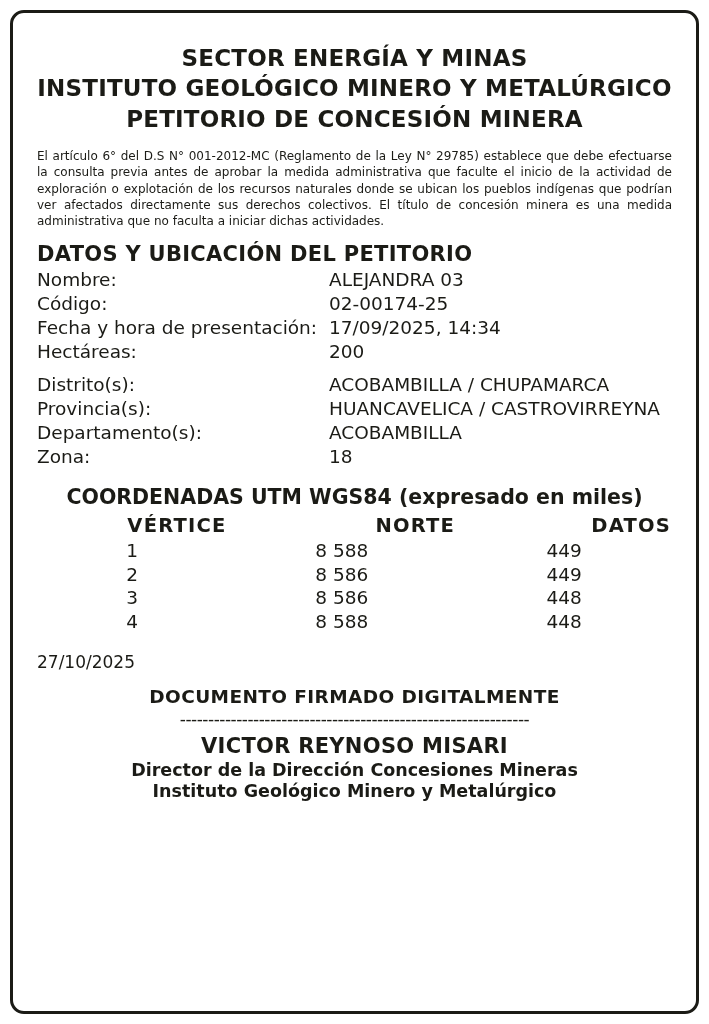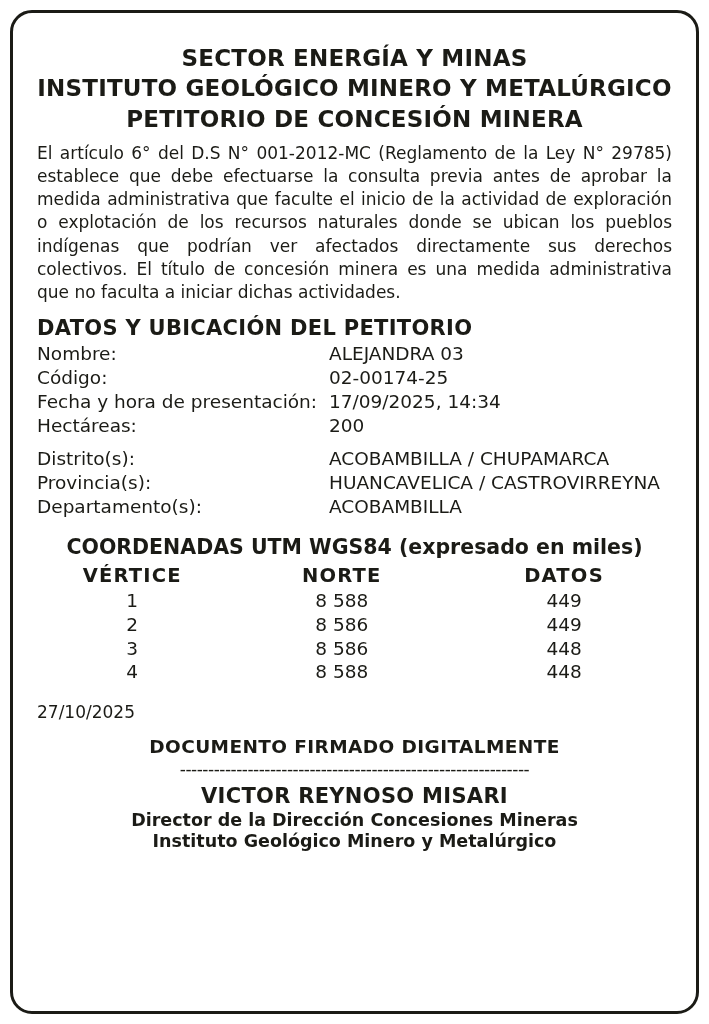--- a/index.html
+++ b/index.html
@@ -18,38 +18,38 @@
     width: 709px;
     height: 1024px;
     padding: 10px;
     background: #ffffff;
   }
   .frame {
     box-sizing: border-box;
     width: 100%;
     height: 100%;
     border: 3px solid #1b1b16;
-    border-radius: 22px;
+    border-radius: 14px;
     padding: 22px 24px 14px 24px;
     position: relative;
   }
   .title-block {
     text-align: center;
     margin-top: 8px;
   }
   .title-line {
     font-weight: bold;
     font-size: 23px;
     letter-spacing: 0.2px;
     line-height: 1.32;
     color: #1b1b16;
   }
   .intro {
-    margin-top: 8px;
-    font-size: 17px;
+    margin-top: 14px;
+    font-size: 12px;
     line-height: 1.36;
     text-align: justify;
     text-justify: inter-word;
     color: #1b1b16;
   }
   .section-title {
     margin-top: 12px;
     font-weight: bold;
     font-size: 21px;
     letter-spacing: 0.3px;
@@ -83,20 +83,21 @@
     width: 100%;
     border-collapse: collapse;
     margin-top: 4px;
     font-size: 18.5px;
   }
   table.coords th {
     font-weight: bold;
     font-size: 19.5px;
     letter-spacing: 1.2px;
     padding-bottom: 2px;
+    text-align: right;
   }
   table.coords td {
     text-align: center;
     padding: 0;
     line-height: 1.28;
   }
   table.coords th.c1, table.coords td.c1 { width: 30%; }
   table.coords th.c2, table.coords td.c2 { width: 36%; }
   table.coords th.c3, table.coords td.c3 { width: 34%; }
   .issue-date {
@@ -173,20 +174,24 @@
         <div class="field-label">Distrito(s):</div>
         <div class="field-value">ACOBAMBILLA / CHUPAMARCA</div>
       </div>
       <div class="field-row">
         <div class="field-label">Provincia(s):</div>
         <div class="field-value">HUANCAVELICA / CASTROVIRREYNA</div>
       </div>
       <div class="field-row">
         <div class="field-label">Departamento(s):</div>
         <div class="field-value">ACOBAMBILLA</div>
+      </div>
+      <div class="field-row">
+        <div class="field-label">Zona:</div>
+        <div class="field-value">18</div>
       </div>
     </div>
 
     <div class="coords-title">COORDENADAS UTM WGS84 (expresado en miles)</div>
 
     <table class="coords">
       <thead>
         <tr>
           <th class="c1">VÉRTICE</th>
           <th class="c2">NORTE</th>

